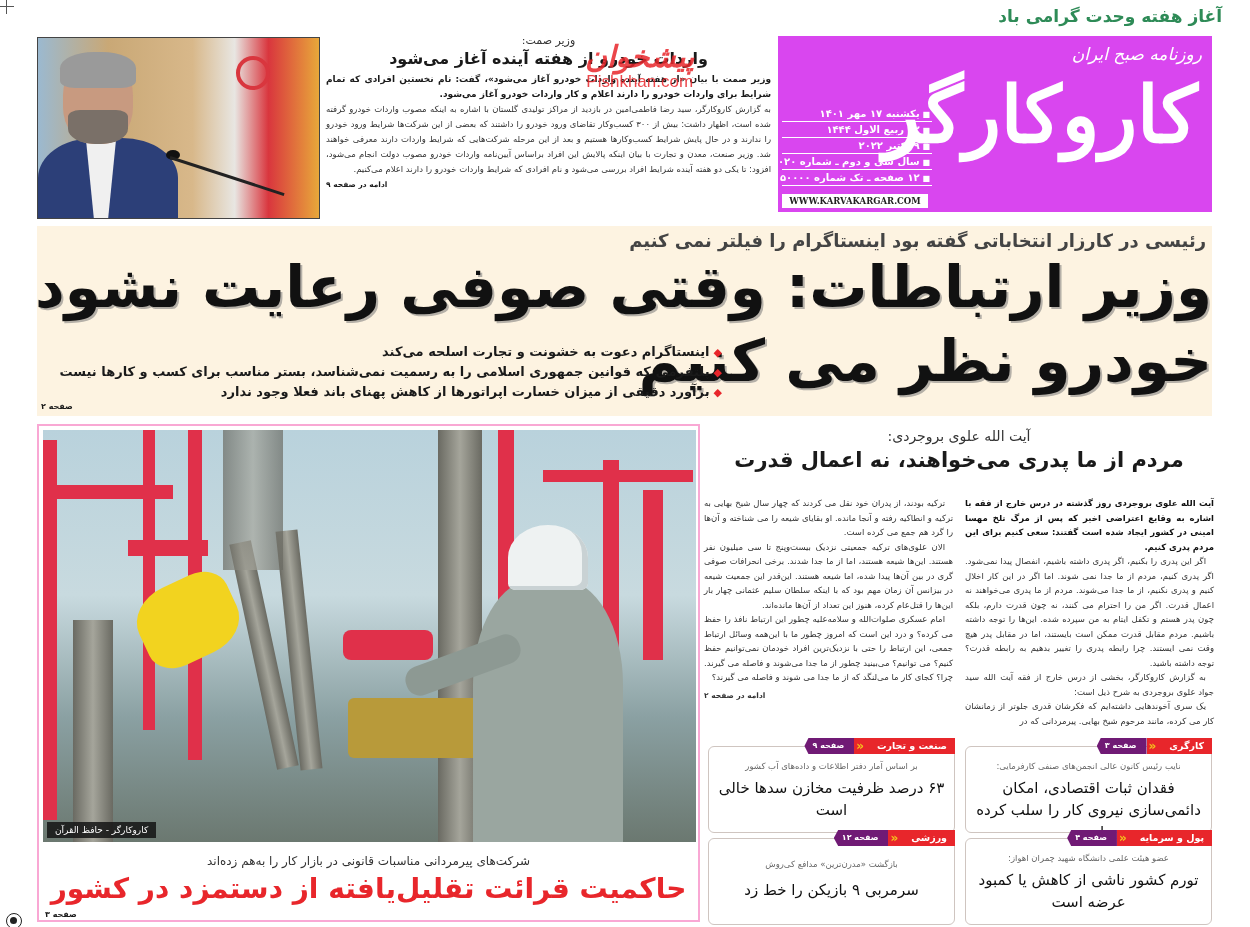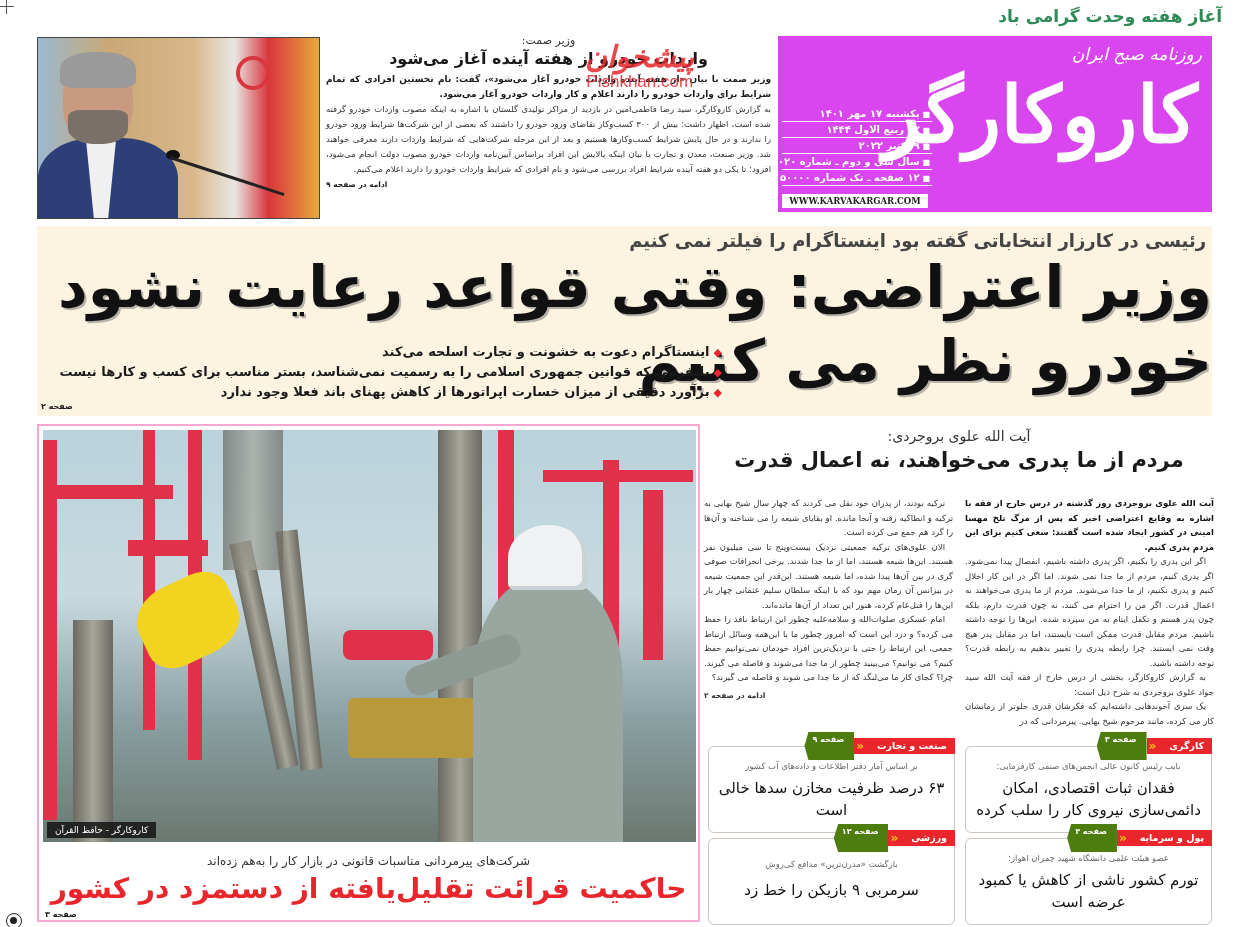--- a/index.html
+++ b/index.html
@@ -82,21 +82,21 @@
   .article .col { flex: 1; font-size: 8.5px; line-height: 14.5px; color: #333; text-align: justify; }
   .article .col .lead { font-weight: bold; color: #111; }
   .article .col p { text-indent: 8px; }
   .article .cont { font-size: 7.5px; font-weight: bold; margin-top: 4px; text-align: left; }
 
   
   .teaser { position: absolute; width: 247px; height: 87px; border: 1px solid #cfc5c0; border-radius: 6px; background: #fff; }
   .teaser .tag { position: absolute; right: -1px; top: -9px; height: 16px; display: flex; flex-direction: row; align-items: center; }
   .teaser .tag-section { background: #e8262b; color: #fff; font-size: 9.5px; font-weight: bold; height: 16px; line-height: 16px; padding: 0 8px 0 14px; }
   .teaser .tag-chev { color: #f3c21c; font-size: 12px; font-weight: bold; background: #e8262b; height: 16px; line-height: 16px; padding: 0 2px; letter-spacing: -3px; }
-  .teaser .tag-page { background: #4d7c0f; color: #fff; font-size: 8px; font-weight: bold; height: 28px; line-height: 16px; padding: 0 10px 0 8px; clip-path: polygon(8% 0, 100% 0, 100% 100%, 8% 100%, 0 50%); }
+  .teaser .tag-page { background: #701a75; color: #fff; font-size: 8px; font-weight: bold; height: 16px; line-height: 16px; padding: 0 10px 0 8px; clip-path: polygon(8% 0, 100% 0, 100% 100%, 8% 100%, 0 50%); }
   .teaser .t-kicker { position: absolute; left: 0; right: 0; top: 14px; text-align: center; font-size: 8.5px; color: #666; }
   .teaser .t-head { position: absolute; left: 6px; right: 6px; top: 30px; text-align: center; font-size: 15px; line-height: 22px; color: #111; }
 </style>
 </head>
 <body>
 
 <div class="crop-mark"></div>
 <div class="reg-mark"></div>
 
 <div class="abs slogan">آغاز هفته وحدت گرامی باد</div>
@@ -134,21 +134,21 @@
   <div class="body">به گزارش کاروکارگر، سید رضا فاطمی‌امین در بازدید از مراکز تولیدی گلستان با اشاره به اینکه مصوب واردات خودرو گرفته شده است، اظهار داشت: بیش از ۳۰۰ کسب‌وکار تقاضای ورود خودرو را داشتند که بعضی از این شرکت‌ها شرایط ورود خودرو را ندارند و در حال پایش شرایط کسب‌وکارها هستیم و بعد از این مرحله شرکت‌هایی که شرایط واردات دارند معرفی خواهند شد. وزیر صنعت، معدن و تجارت با بیان اینکه پالایش این افراد براساس آیین‌نامه واردات خودرو مصوب دولت انجام می‌شود، افزود: تا یکی دو هفته آینده شرایط افراد بررسی می‌شود و نام افرادی که شرایط واردات خودرو را دارند اعلام می‌کنیم.</div>
   <div class="cont">ادامه در صفحه ۹</div>
 </div>
 <div class="abs watermark">
   <div class="wm-fa">پیشخوان</div>
   <div class="wm-en">Pishkhan.com</div>
 </div>
 
 <div class="abs main-band">
   <div class="overline">رئیسی در کارزار انتخاباتی گفته بود اینستاگرام را فیلتر نمی کنیم</div>
-  <div class="h1">وزیر اعتراضی: وقتی قواعد رعایت نشود</div>
+  <div class="h1">وزیر ارتباطات: وقتی صوفی رعایت نشود</div>
   <div class="h2">خودرو نظر می کنیم</div>
   <div class="bullets">
     <div class="bullet"><span class="dot">◆</span><span>اینستاگرام دعوت به خشونت و تجارت اسلحه می‌کند</span></div>
     <div class="bullet"><span class="dot">◆</span><span>پلتفرمی که قوانین جمهوری اسلامی را به رسمیت نمی‌شناسد، بستر مناسب برای کسب و کارها نیست</span></div>
     <div class="bullet"><span class="dot">◆</span><span>برآورد دقیقی از میزان خسارت اپراتورها از کاهش پهنای باند فعلا وجود ندارد</span></div>
   </div>
   <div class="page-ref">صفحه ۲</div>
 </div>
 
 <div class="abs photo-frame">

